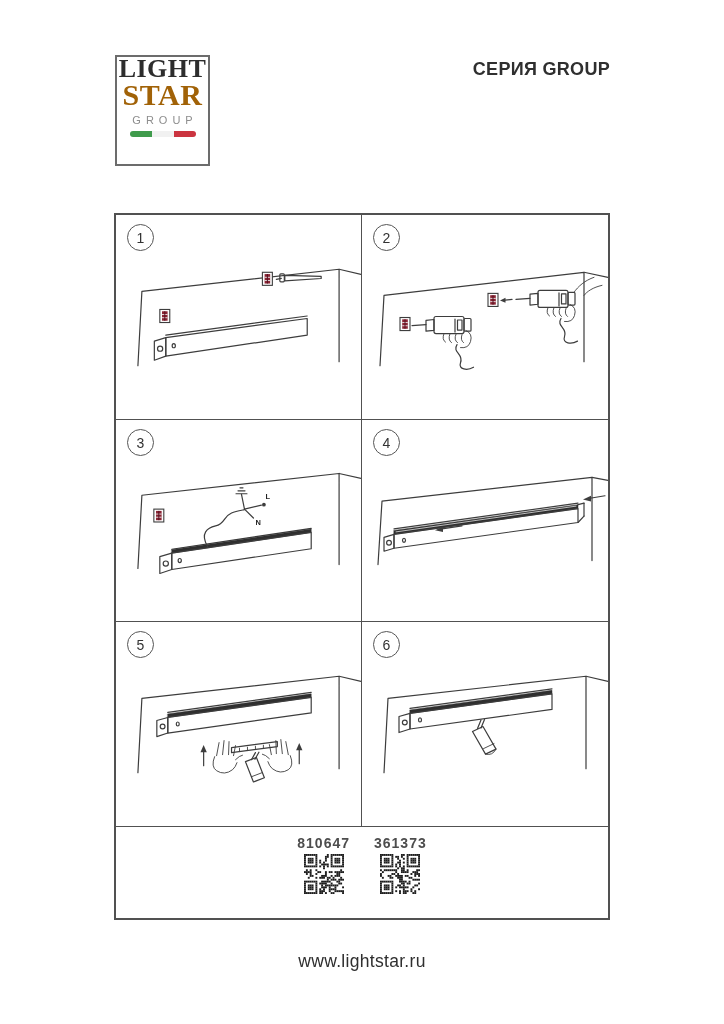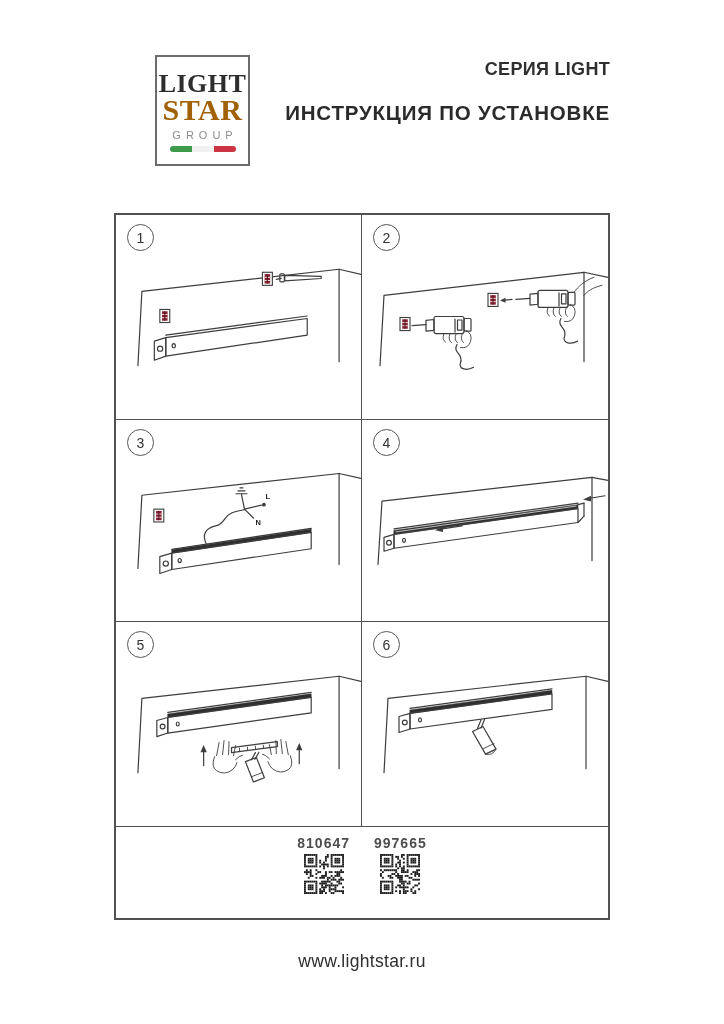--- a/index.html
+++ b/index.html
@@ -6,21 +6,21 @@
   body{
     width:724px;height:1024px;position:relative;overflow:hidden;
     background:#ffffff;color:#2e2e2e;
     font-family:"Liberation Sans", sans-serif;
   }
 
   
   .logo-box{
     position:absolute;left:115px;top:55px;width:95px;height:111px;
     border:2px solid #6c6c6c;box-sizing:border-box;background:#fff;
-    display:flex;flex-direction:column;align-items:center;padding-top:15px;margin-left:40px;
+    display:flex;flex-direction:column;align-items:center;
   }
   .logo-light{font-family:"Liberation Serif",serif;font-weight:700;font-size:26px;line-height:24px;letter-spacing:.5px;color:#2d2d2d}
   .logo-star{font-family:"Liberation Serif",serif;font-weight:700;font-size:30px;line-height:28px;letter-spacing:.5px;color:#a16207}
   .logo-group{margin-top:5px;font-size:11px;letter-spacing:5px;text-indent:5px;color:#8d8d8d}
   .logo-flag{margin-top:5px;width:66px;height:6px;border-radius:3px;overflow:hidden;display:flex}
   .flag-green{flex:1}
   .flag-white{flex:1;background:#f1f1f1}
   .flag-red{flex:1}
 
   .header-text{position:absolute;right:114px;top:56px;text-align:right}
@@ -86,23 +86,22 @@
     <div class="logo-light">LIGHT</div>
     <div class="logo-star">STAR</div>
     <div class="logo-group">GROUP</div>
     <div class="logo-flag">
       <span class="flag-green" style="background:#3f9b4c"></span>
       <span class="flag-white"></span>
       <span class="flag-red" style="background:#cb3440"></span>
     </div>
   </div>
   <div class="header-text">
-    <div class="header-series">СЕРИЯ LIGHT</div>
+    <div class="header-series">СЕРИЯ GROUP</div>
     <div class="header-title">
-      <div>ИНСТРУКЦИЯ ПО УСТАНОВКЕ</div>
     </div>
   </div>
 </header>
 
 <main class="grid">
 
   <section class="panel">
     <div class="num-badge">1</div>
     <svg class="art" viewBox="0 0 246 203" preserveAspectRatio="none">
       <g>
@@ -513,21 +512,21 @@
           <rect x="40" y="38" width="2" height="2" fill="#1d1d1d"></rect>
           <rect x="16" y="40" width="2" height="2" fill="#1d1d1d"></rect>
           <rect x="18" y="40" width="2" height="2" fill="#1d1d1d"></rect>
           <rect x="22" y="40" width="2" height="2" fill="#1d1d1d"></rect>
           <rect x="28" y="40" width="2" height="2" fill="#1d1d1d"></rect>
           <rect x="30" y="40" width="2" height="2" fill="#1d1d1d"></rect>
           <rect x="40" y="40" width="2" height="2" fill="#1d1d1d"></rect>
         </svg>
     </div>
     <div class="qr-item">
-      <div class="qr-label">997665</div>
+      <div class="qr-label">361373</div>
       <svg class="qr" viewBox="0 0 42 42">
           <rect x="0" y="0" width="2" height="2" fill="#1d1d1d"></rect>
           <rect x="0" y="2" width="2" height="2" fill="#1d1d1d"></rect>
           <rect x="0" y="4" width="2" height="2" fill="#1d1d1d"></rect>
           <rect x="0" y="6" width="2" height="2" fill="#1d1d1d"></rect>
           <rect x="0" y="8" width="2" height="2" fill="#1d1d1d"></rect>
           <rect x="0" y="10" width="2" height="2" fill="#1d1d1d"></rect>
           <rect x="0" y="12" width="2" height="2" fill="#1d1d1d"></rect>
           <rect x="2" y="0" width="2" height="2" fill="#1d1d1d"></rect>
           <rect x="2" y="12" width="2" height="2" fill="#1d1d1d"></rect>

